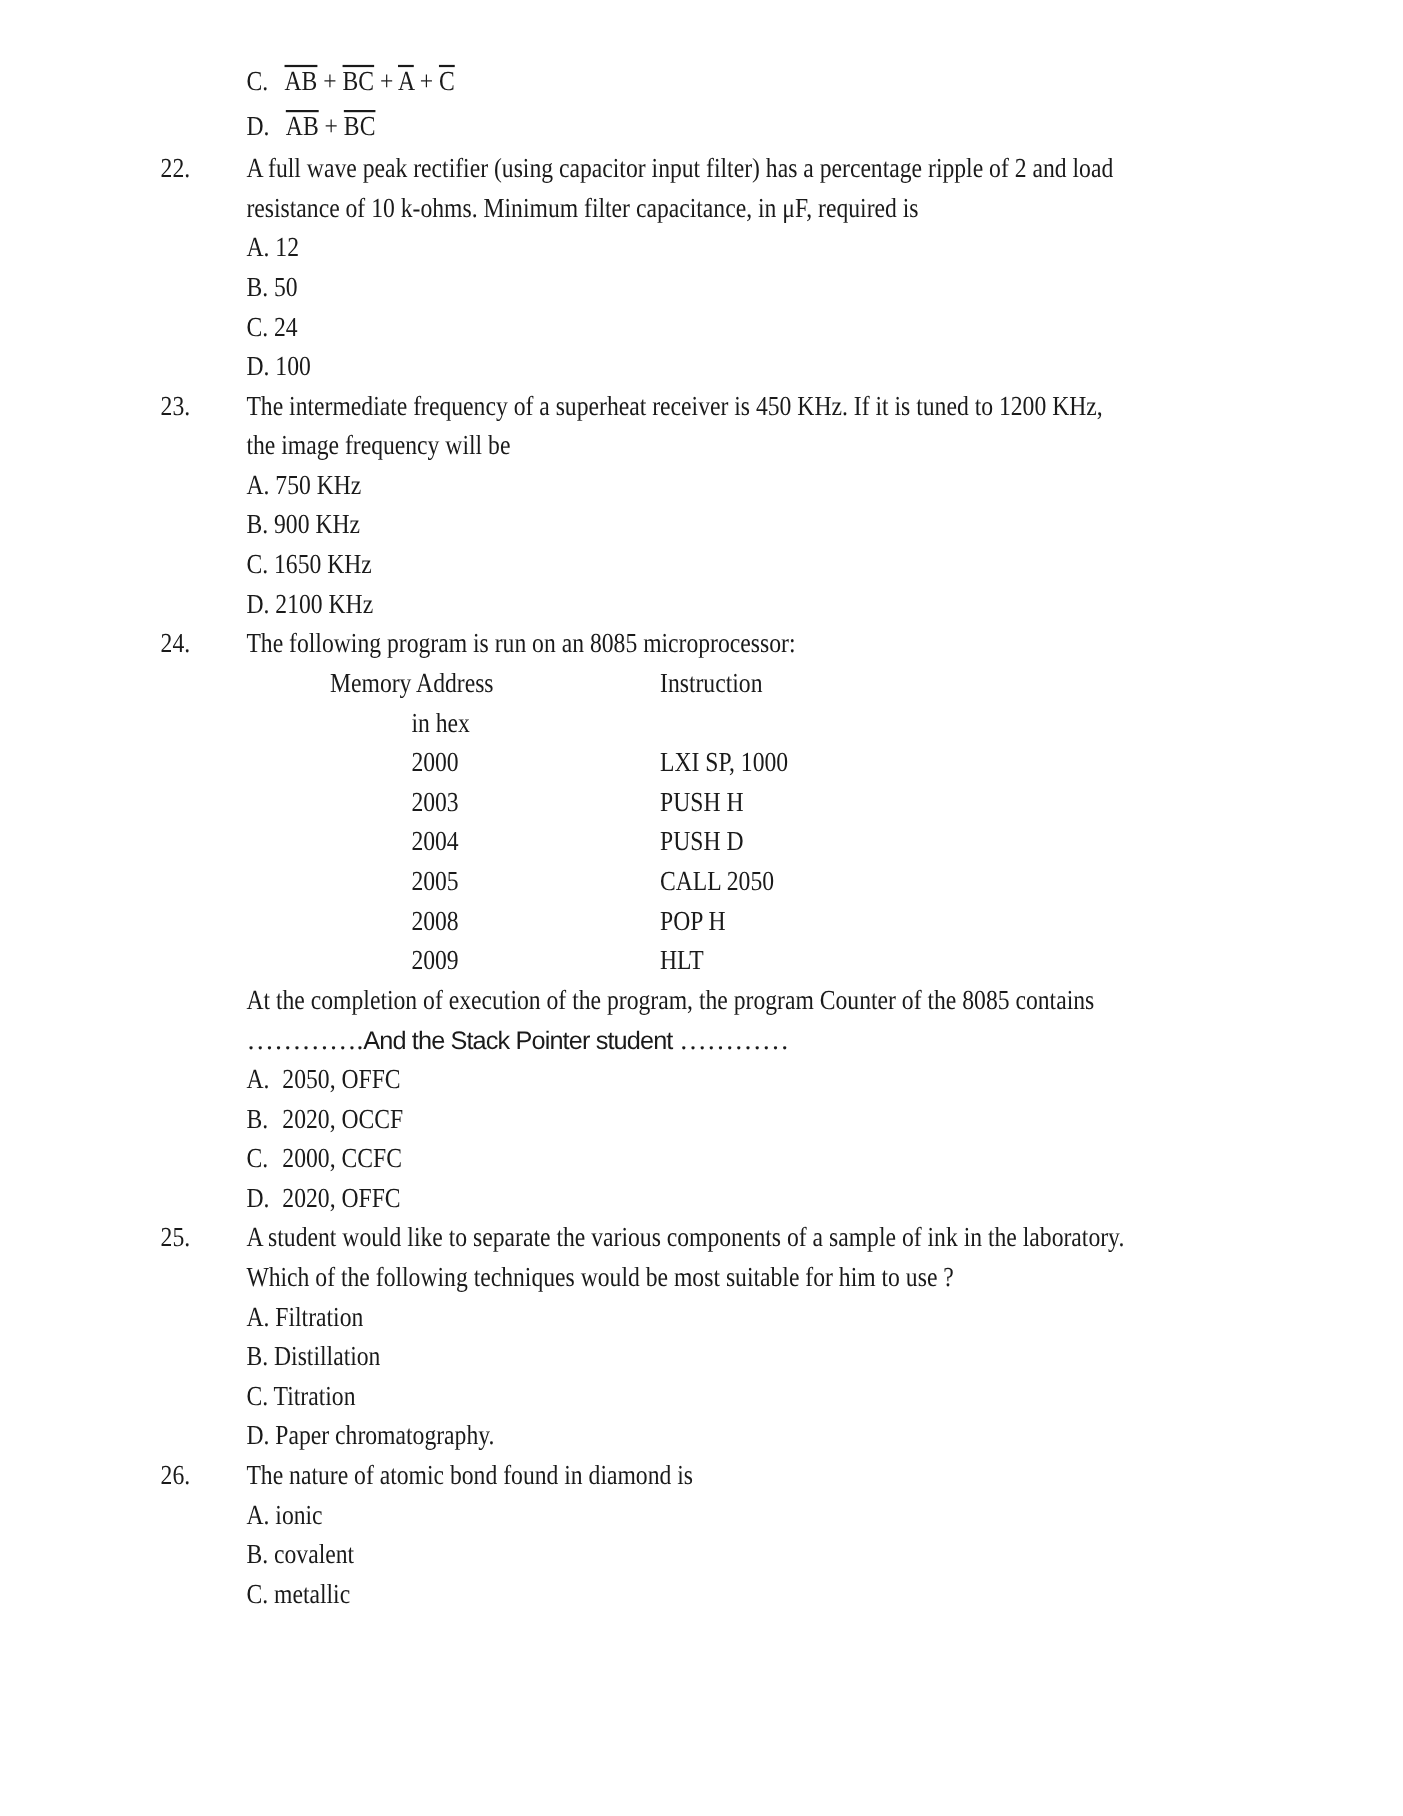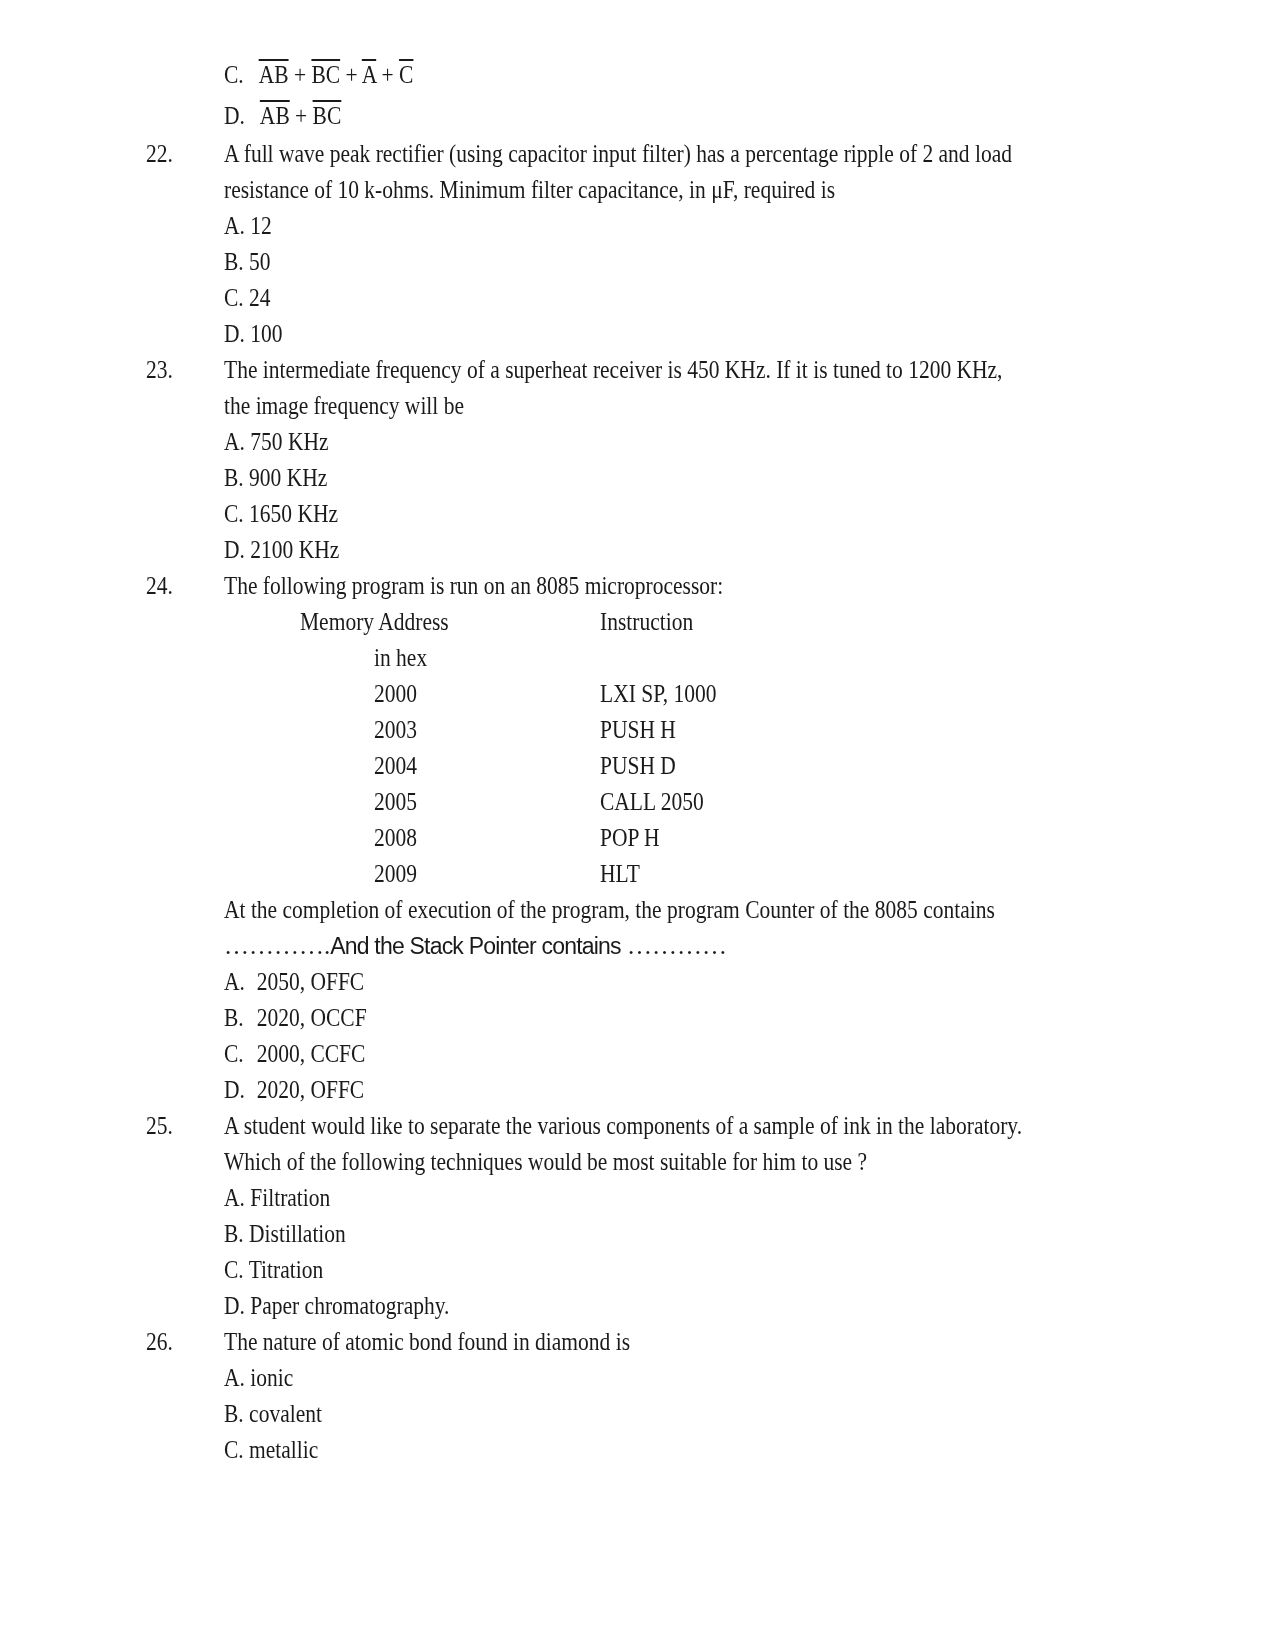--- a/index.html
+++ b/index.html
@@ -71,21 +71,21 @@
     <div class="line" style="left:374px; top:784px;">2005</div>
     <div class="line" style="left:600px; top:784px;">CALL 2050</div>
     <div class="line" style="left:374px; top:820px;">2008</div>
     <div class="line" style="left:600px; top:820px;">POP H</div>
     <div class="line" style="left:374px; top:856px;">2009</div>
     <div class="line" style="left:600px; top:856px;">HLT</div>
   </div>
 
   <div class="line" style="left:224px; top:892px;">At the completion of execution of the program, the program Counter of the 8085 contains</div>
   <div class="line" style="left:224px; top:928px; transform:none;">
-    <span class="serif-dots">………….</span><span class="sans">And the Stack Pointer contains</span>&nbsp;<span class="serif-dots">…………</span>
+    <span class="serif-dots">………….</span><span class="sans">And the Stack Pointer student</span>&nbsp;<span class="serif-dots">…………</span>
   </div>
   <div class="line opt-wide" style="left:224px; top:964px;">
     <span class="lbl">A.</span><span>2050, OFFC</span>
   </div>
   <div class="line opt-wide" style="left:224px; top:1000px;">
     <span class="lbl">B.</span><span>2020, OCCF</span>
   </div>
   <div class="line opt-wide" style="left:224px; top:1036px;">
     <span class="lbl">C.</span><span>2000, CCFC</span>
   </div>

